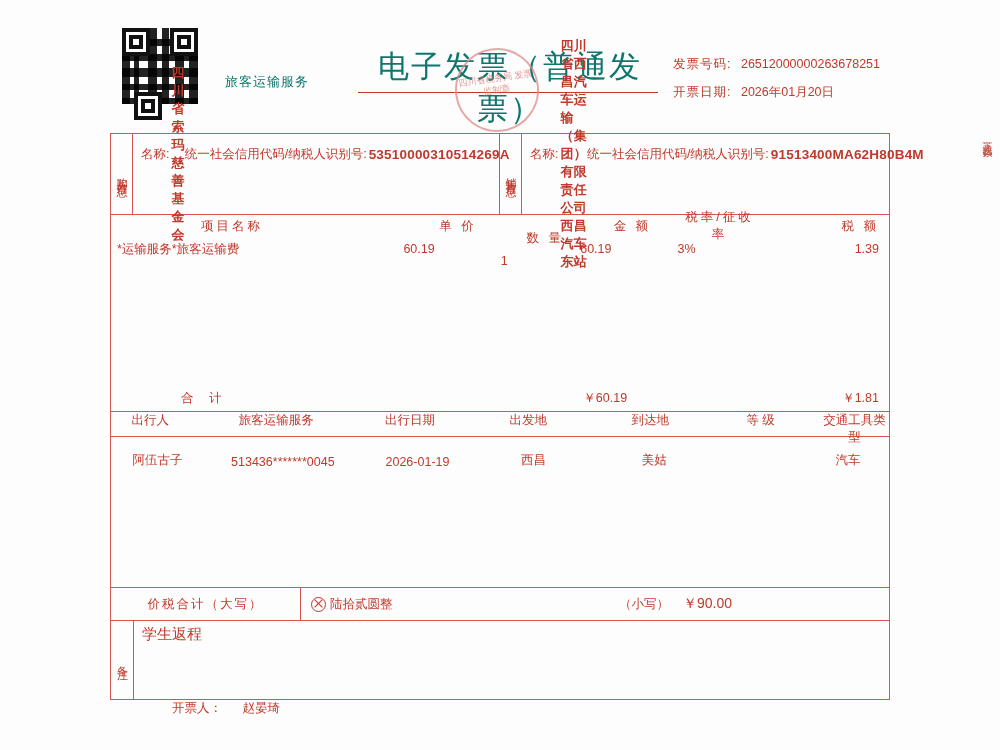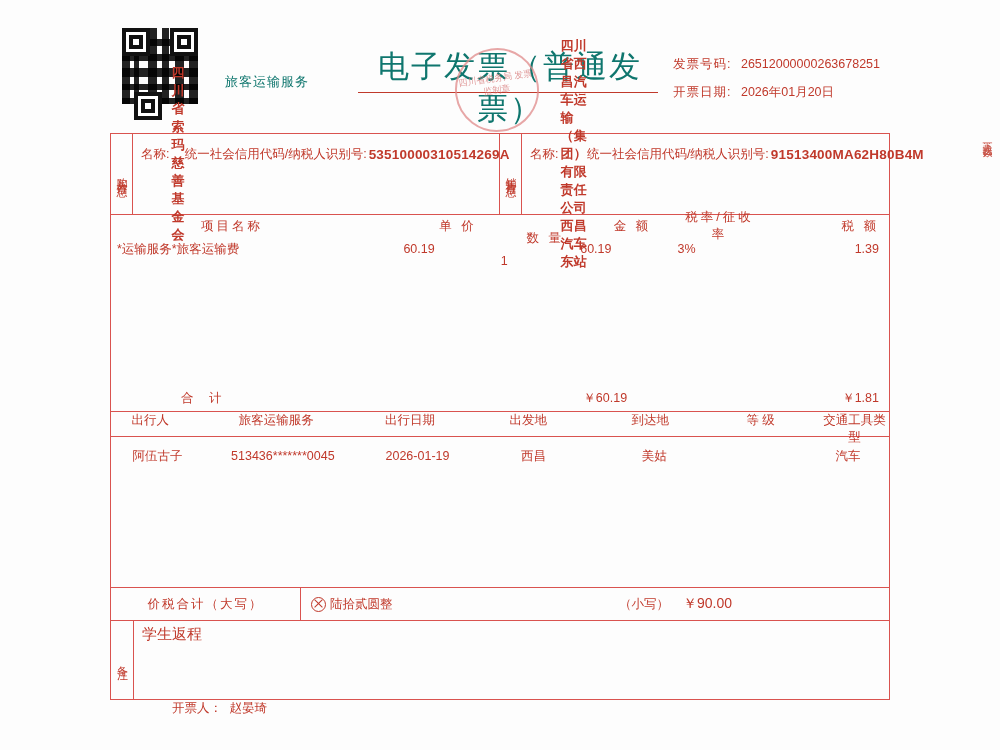--- a/index.html
+++ b/index.html
@@ -224,21 +224,21 @@
     gap: 28px;
   }
   .trip-head > div, .trip-row > div { text-align: center; }
   .t-person { width: 100px; }
   .t-id     { width: 150px; }
   .t-date   { width: 120px; }
   .t-from   { width: 110px; }
   .t-to     { width: 130px; }
   .t-class  { width: 80px; }
   .t-type   { width: 88px; }
-  .trip-row { display: flex; height: 26px; align-items: center; padding-top: 6px; gap: 9px; }
+  .trip-row { display: flex; height: 26px; align-items: flex-end; padding-top: 6px; gap: 9px; }
   .trip-body { height: 150px; }
 
   .summary {
     display: flex;
     height: 32px;
     align-items: center;
     border-top: 1px solid #d9534f;
     border-bottom: 1px solid #d9534f;
   }
   .sum-label {
@@ -306,21 +306,21 @@
     font-size: 15px;
   }
 
   .footer {
     position: absolute;
     left: 172px;
     top: 700px;
     font-size: 12.5px;
     color: #c0392b;
   }
-  .footer .v { margin-left: 4px; }
+  .footer .v { margin-left: 17px; }
 
   .side-note {
     position: absolute;
     right: 6px;
     top: 134px;
     font-size: 10px;
     color: #c0392b;
     writing-mode: vertical-rl;
     letter-spacing: 2px;
     opacity: .85;

